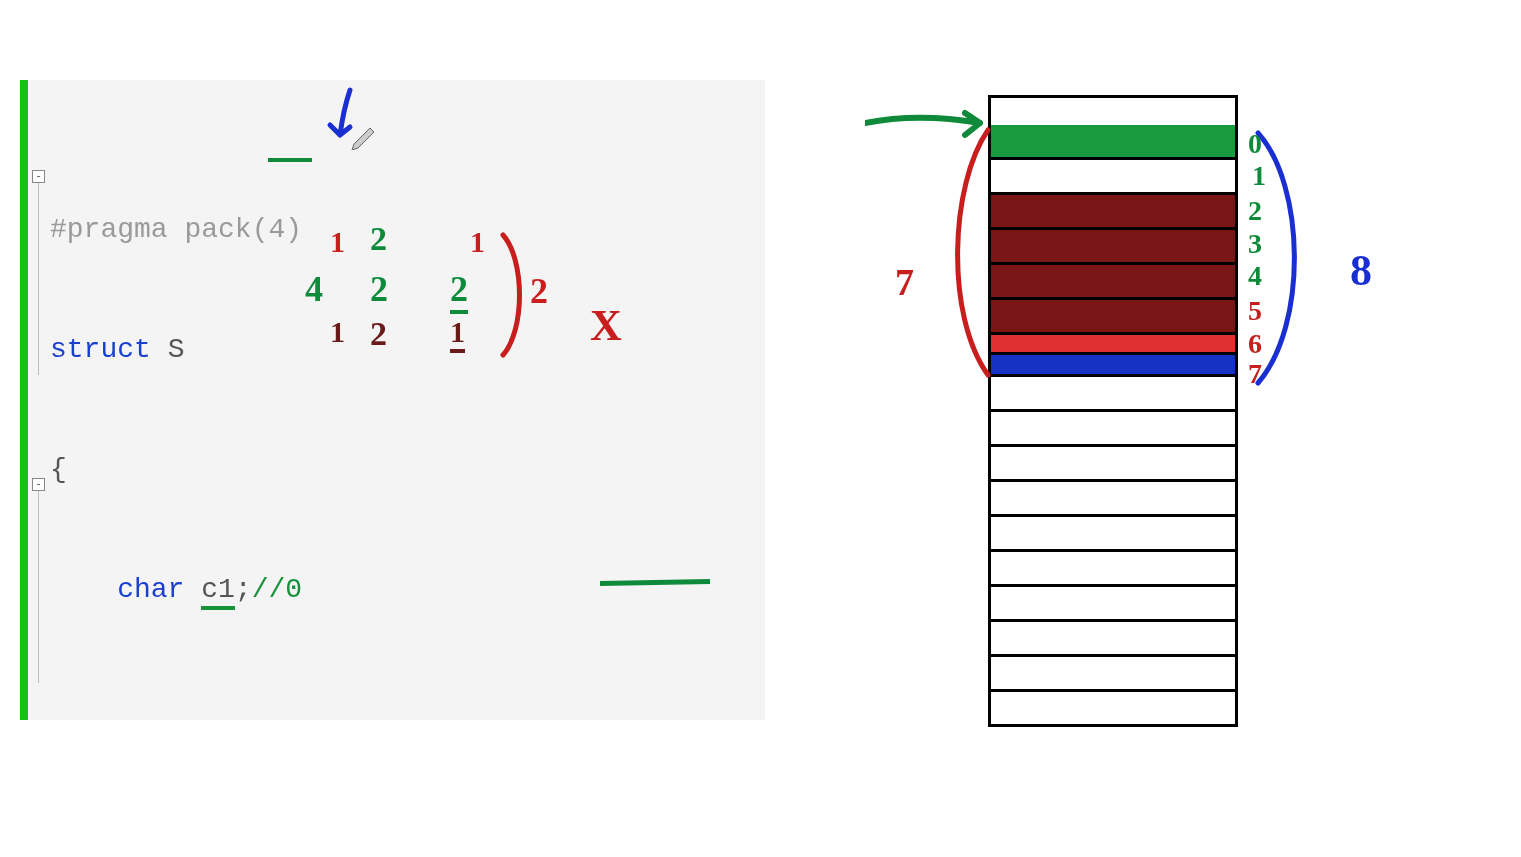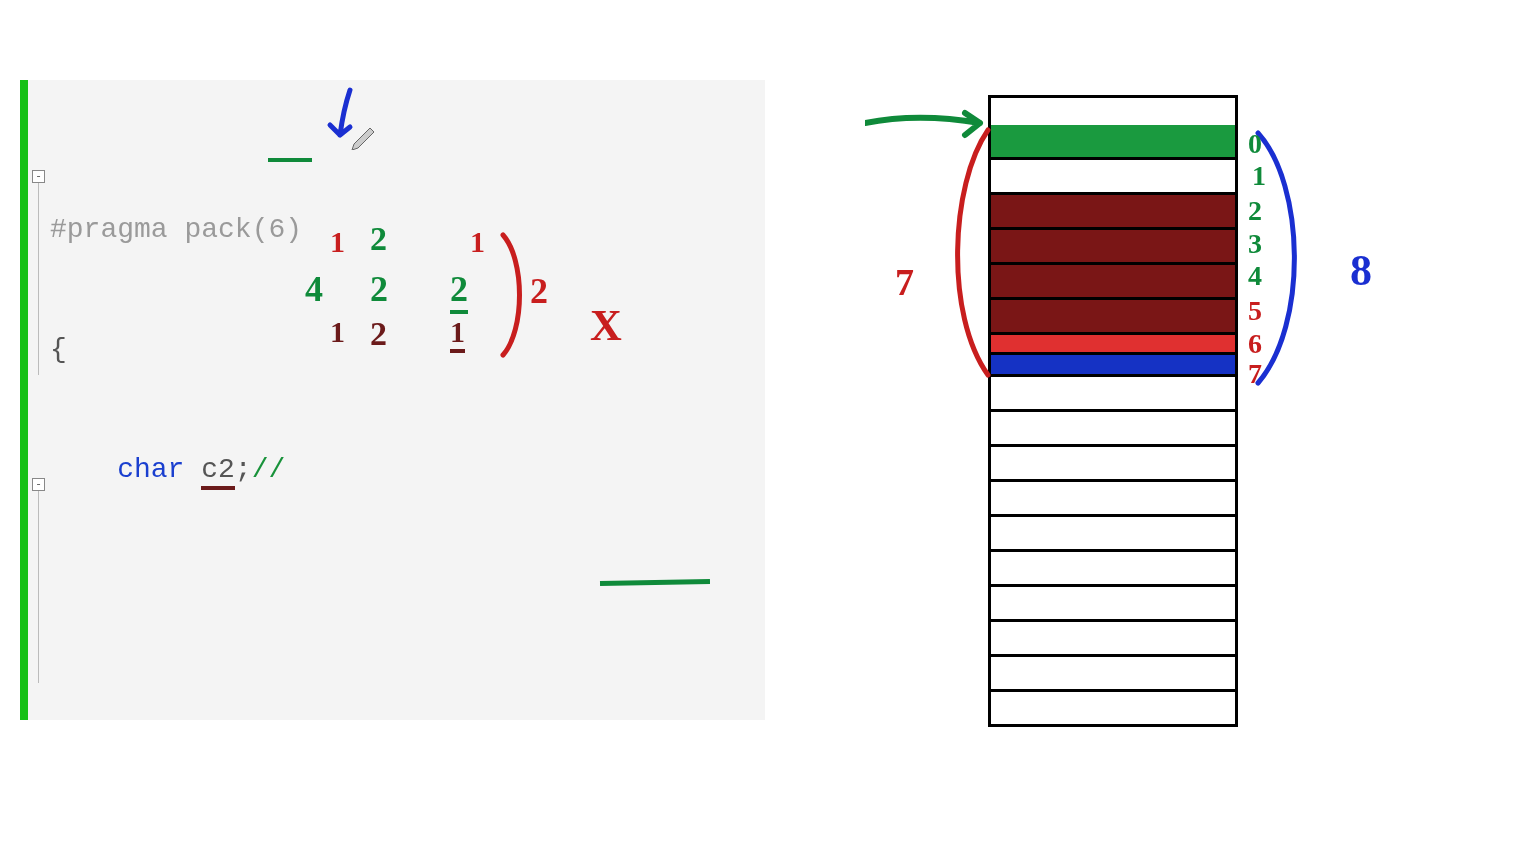--- a/index.html
+++ b/index.html
@@ -111,23 +111,24 @@
 
 <div class="code-panel">
   <div class="green-bar"></div>
   <div class="gutter">
     <div class="fold-box" style="top:90px;">-</div>
     <div class="fold-line" style="top:103px; height:192px;"></div>
     <div class="fold-box" style="top:398px;">-</div>
     <div class="fold-line" style="top:411px; height:192px;"></div>
   </div>
   <div class="code-body">
-    <div class="code-line"><span class="pragma">#pragma pack(6)</span></div>
+    <div class="code-line"><span class="pragma">#pragma pack(4)</span></div>
+    <div class="code-line"><span class="kw">struct</span><span class="ident"> S</span></div>
     <div class="code-line"><span class="punct">{</span></div>
-    <div class="code-line"><span class="type">    char</span><span class="ident"> <span class="underline-dkred">c2</span>;</span><span class="comment">//</span></div>
+    <div class="code-line"><span class="type">    char</span><span class="ident"> <span class="underline-green">c1</span>;</span><span class="comment">//0</span></div>
     
     
     
     
     
     
     
     
     
   </div>

